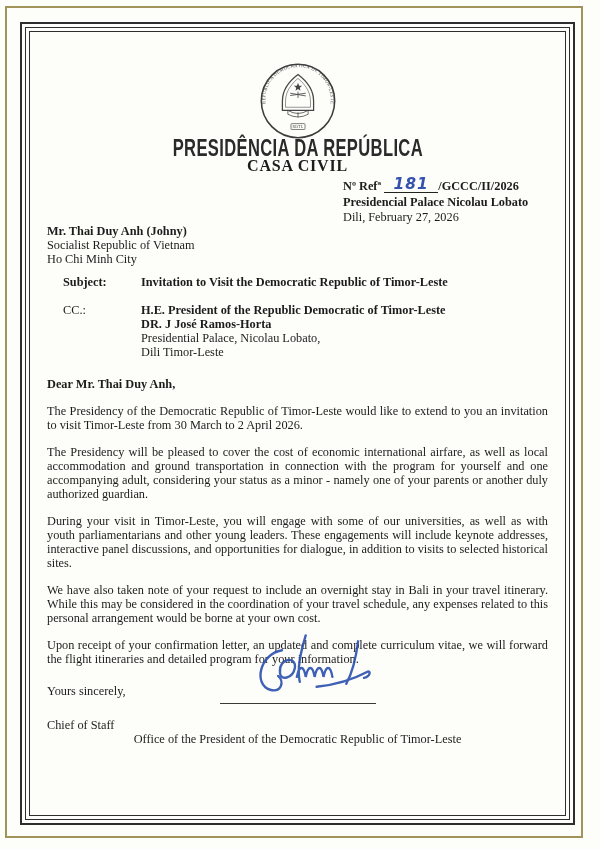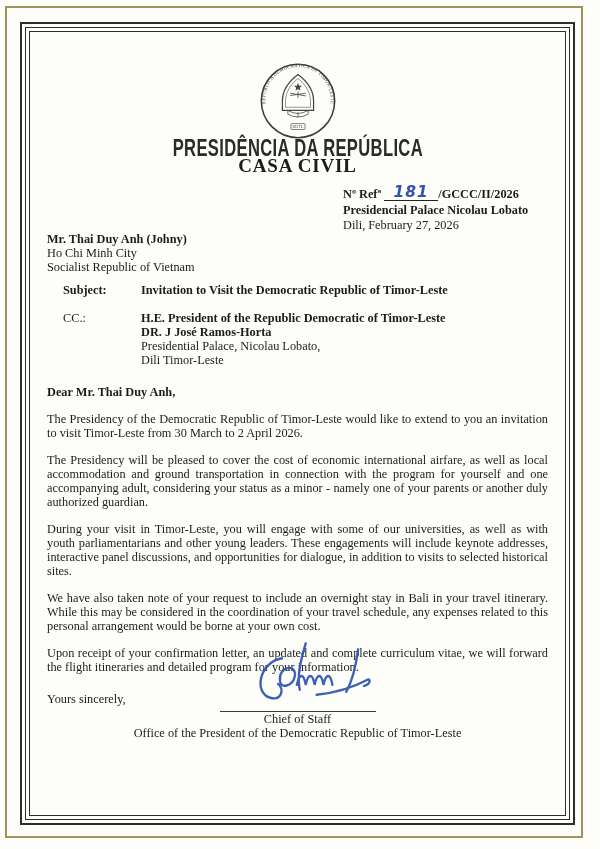--- a/index.html
+++ b/index.html
@@ -17,23 +17,23 @@
   
   .content{position:absolute;left:47px;right:52px;top:62px;font-size:12.3px;line-height:14px;}
   .hdr{text-align:center;}
   .seal{display:block;margin:0 auto;}
   .org-title{white-space:nowrap;}
   .org-title span{
     display:inline-block;font-family:"Liberation Sans","DejaVu Sans",sans-serif;
     font-weight:700;font-size:23px;letter-spacing:.5px;color:#2a2a2a;
     transform:scale(.72,1.06);transform-origin:center top;
   }
-  .org-sub{margin-top:1px;font-weight:700;font-size:19px;letter-spacing:.8px;}
+  .org-sub{margin-top:1px;font-weight:700;font-size:16px;letter-spacing:.8px;}
   
-  .ref-block{margin-left:296px;margin-top:11px;}
+  .ref-block{margin-left:296px;margin-top:3px;}
   .ref-line{font-weight:700;white-space:nowrap;}
   .ref-num{
     display:inline-block;width:54px;text-align:center;vertical-align:bottom;
     border-bottom:1.5px solid #222;color:#3552ae;
     font-family:"DejaVu Sans",sans-serif;font-style:italic;font-weight:600;
     font-size:15.5px;line-height:16px;letter-spacing:1px;
   }
   .ref-place{font-weight:700;margin-top:2px;}
   .ref-date{margin-top:1px;}
   
@@ -47,21 +47,21 @@
   .cc-row .lbl{font-weight:400;}
   .b{font-weight:700;}
   
   .salutation{margin-top:18px;font-weight:700;}
   .para{margin:13px 0 0 0;text-align:justify;}
   
   .closing-row{position:relative;margin-top:18px;height:14px;}
   .sig-script{position:absolute;left:50%;top:-52px;transform:translateX(-46%);}
   .sig-line{width:156px;border-top:1.5px solid #3a3a3a;margin:5px auto 0 auto;}
   .sig-name{text-align:center;font-weight:700;margin-top:1px;}
-  .sig-title{text-align:center;margin-top:0;}
+  .sig-title{text-align:left;margin-top:14px;}
   .sig-office{text-align:center;margin-top:0;}
   .seal text{font-family:"Liberation Serif","DejaVu Serif",serif;}
 </style>
 </head>
 <body>
 
 <div class="paper">
   <div class="f f-gold"></div>
   <div class="f f-d1"></div>
   <div class="f f-d2"></div>
@@ -101,22 +101,22 @@
       <div class="ref-line">
         <span>Nº Refª</span>
         <span class="ref-num">181</span><span>/GCCC/II/2026</span>
       </div>
       <div class="ref-place">Presidencial Palace Nicolau Lobato</div>
       <div class="ref-date">Dili, February 27, 2026</div>
     </div>
 
     <div class="recipient">
       <div class="b">Mr. Thai Duy Anh (Johny)</div>
+      <div>Socialist Republic of Vietnam</div>
       <div>Ho Chi Minh City</div>
-      <div>Socialist Republic of Vietnam</div>
     </div>
 
     <div class="grid-row subject-row">
       <div class="lbl">Subject:</div>
       <div class="b">Invitation to Visit the Democratic Republic of Timor-Leste</div>
     </div>
 
     <div class="grid-row cc-row">
       <div class="lbl">CC.:</div>
       <div>

